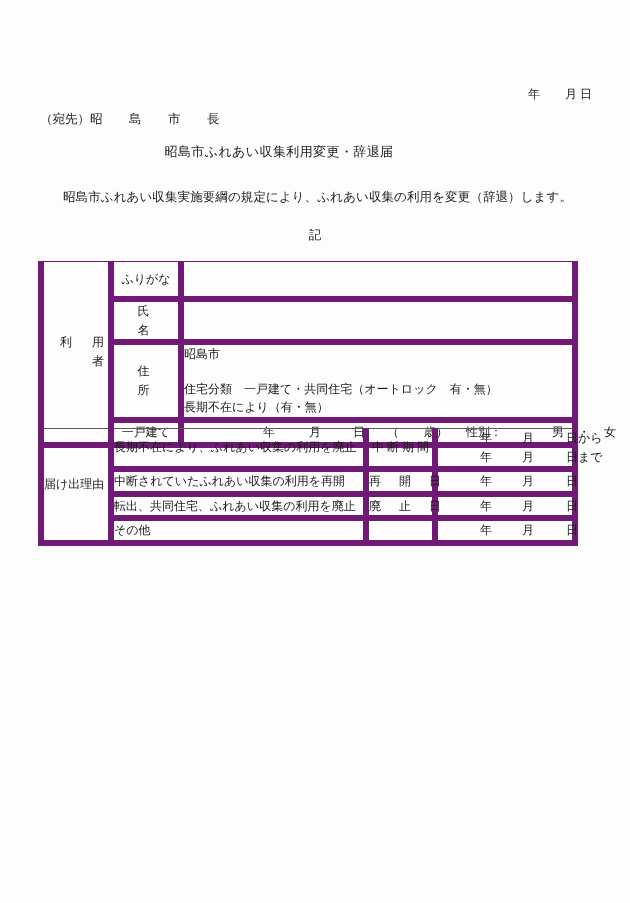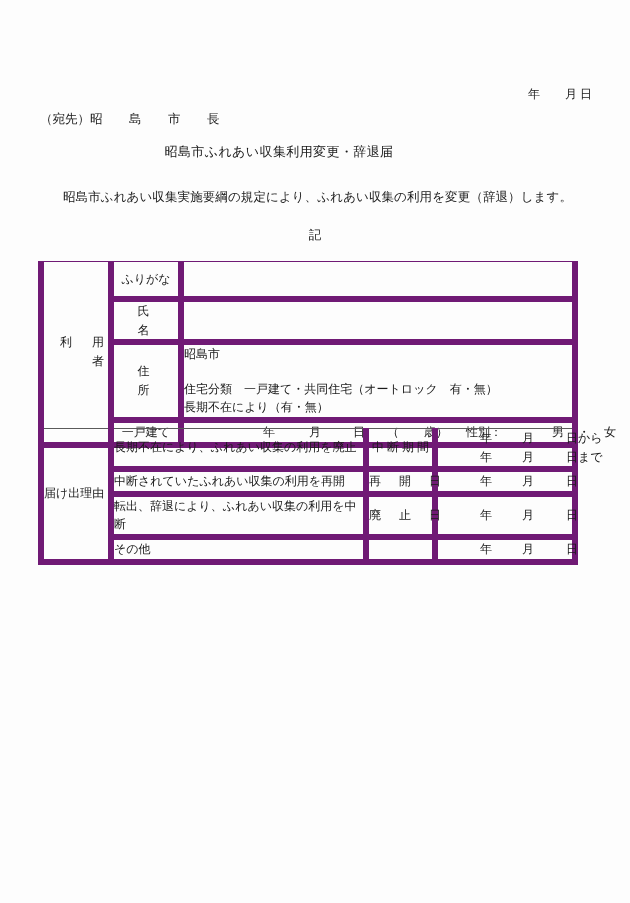--- a/index.html
+++ b/index.html
@@ -238,21 +238,21 @@
           <span class="date-row"><span style="display:inline-block;width:42px"></span><span class="d1">年</span><span class="d2">月</span><span>日から</span></span>
           <span class="date-row"><span style="display:inline-block;width:42px"></span><span class="d1">年</span><span class="d2">月</span><span>日まで</span></span>
         </td>
       </tr>
       <tr>
         <td class="reason-text">中断されていたふれあい収集の利用を再開</td>
         <td class="kind-cell">再　開　日</td>
         <td class="date-cell"><span style="display:inline-block;width:42px"></span><span class="d1">年</span><span class="d2">月</span><span>日</span></td>
       </tr>
       <tr>
-        <td class="reason-text">転出、辞退により、ふれあい収集の利用を中断</td>
+        <td class="reason-text">転出、共同住宅、ふれあい収集の利用を廃止</td>
         <td class="kind-cell">廃　止　日</td>
         <td class="date-cell"><span style="display:inline-block;width:42px"></span><span class="d1">年</span><span class="d2">月</span><span>日</span></td>
       </tr>
       <tr>
         <td class="reason-text">その他</td>
         <td class="kind-cell"></td>
         <td class="date-cell"><span style="display:inline-block;width:42px"></span><span class="d1">年</span><span class="d2">月</span><span>日</span></td>
       </tr>
     </tbody>
   </table>

